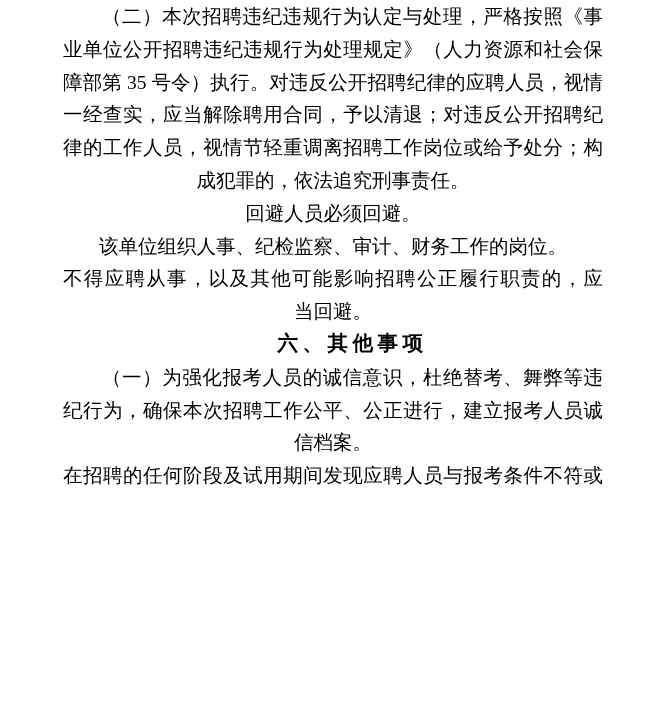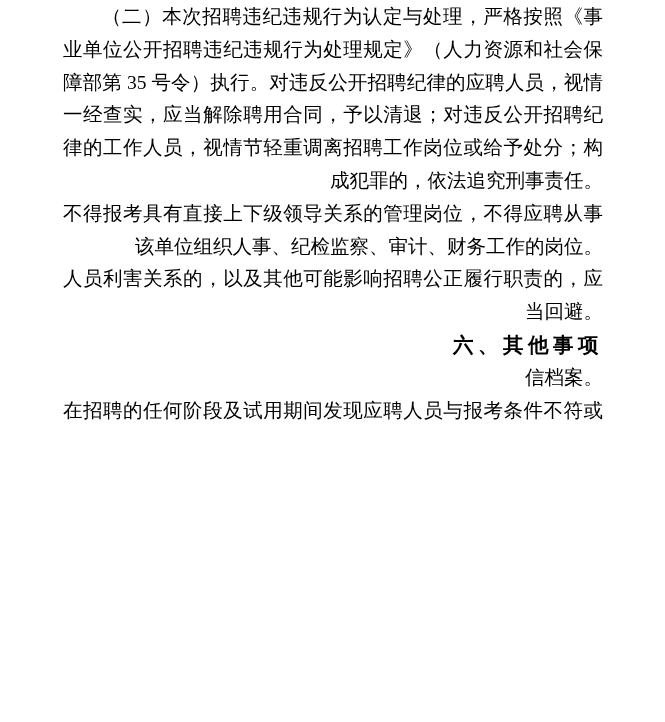--- a/index.html
+++ b/index.html
@@ -16,50 +16,52 @@
     background: #ffffff;
     color: #000000;
     overflow: hidden;
     font-family: "Liberation Serif", "DejaVu Serif", serif;
   }
   .line {
     height: 32.8px;
     line-height: 32.8px;
     font-size: 19.5px;
     white-space: nowrap;
-    text-align: right;
+    text-align: center;
   }
   
   .j {
     text-align: justify;
     text-align-last: justify;
     text-justify: inter-character;
     white-space: normal;
   }
   
   .indent {
     text-indent: 39px;
   }
   .heading {
-    font-family: Liberation Serif, serif;
+    font-family: Liberation Mono, monospace;
     font-weight: 700;
     font-size: 20.5px;
     letter-spacing: 4.5px;
   }
 </style>
 </head>
 <body>
 
 <div class="page">
   <div class="line indent j">（二）本次招聘违纪违规行为认定与处理，严格按照《事</div>
   <div class="line j">业单位公开招聘违纪违规行为处理规定》（人力资源和社会保</div>
   <div class="line j">障部第 35 号令）执行。对违反公开招聘纪律的应聘人员，视情</div>
   <div class="line j">一经查实，应当解除聘用合同，予以清退；对违反公开招聘纪</div>
   <div class="line j">律的工作人员，视情节轻重调离招聘工作岗位或给予处分；构</div>
   <div class="line">成犯罪的，依法追究刑事责任。</div>
-  <div class="line j">不得报考具有直接上下级领导关系的管理岗位，不得应聘从事</div>
+  <div class="line">回避人员必须回避。</div>
   <div class="line">该单位组织人事、纪检监察、审计、财务工作的岗位。</div>
-  <div class="line j">人员利害关系的，以及其他可能影响招聘公正履行职责的，应</div>
+  <div class="line j">不得应聘从事，以及其他可能影响招聘公正履行职责的，应</div>
   <div class="line">当回避。</div>
   <div class="line indent heading">六、其他事项</div>
+  <div class="line indent j">（一）为强化报考人员的诚信意识，杜绝替考、舞弊等违</div>
+  <div class="line j">纪行为，确保本次招聘工作公平、公正进行，建立报考人员诚</div>
   <div class="line">信档案。</div>
   <div class="line j">在招聘的任何阶段及试用期间发现应聘人员与报考条件不符或</div>
 </div>
 
 </body></html>

